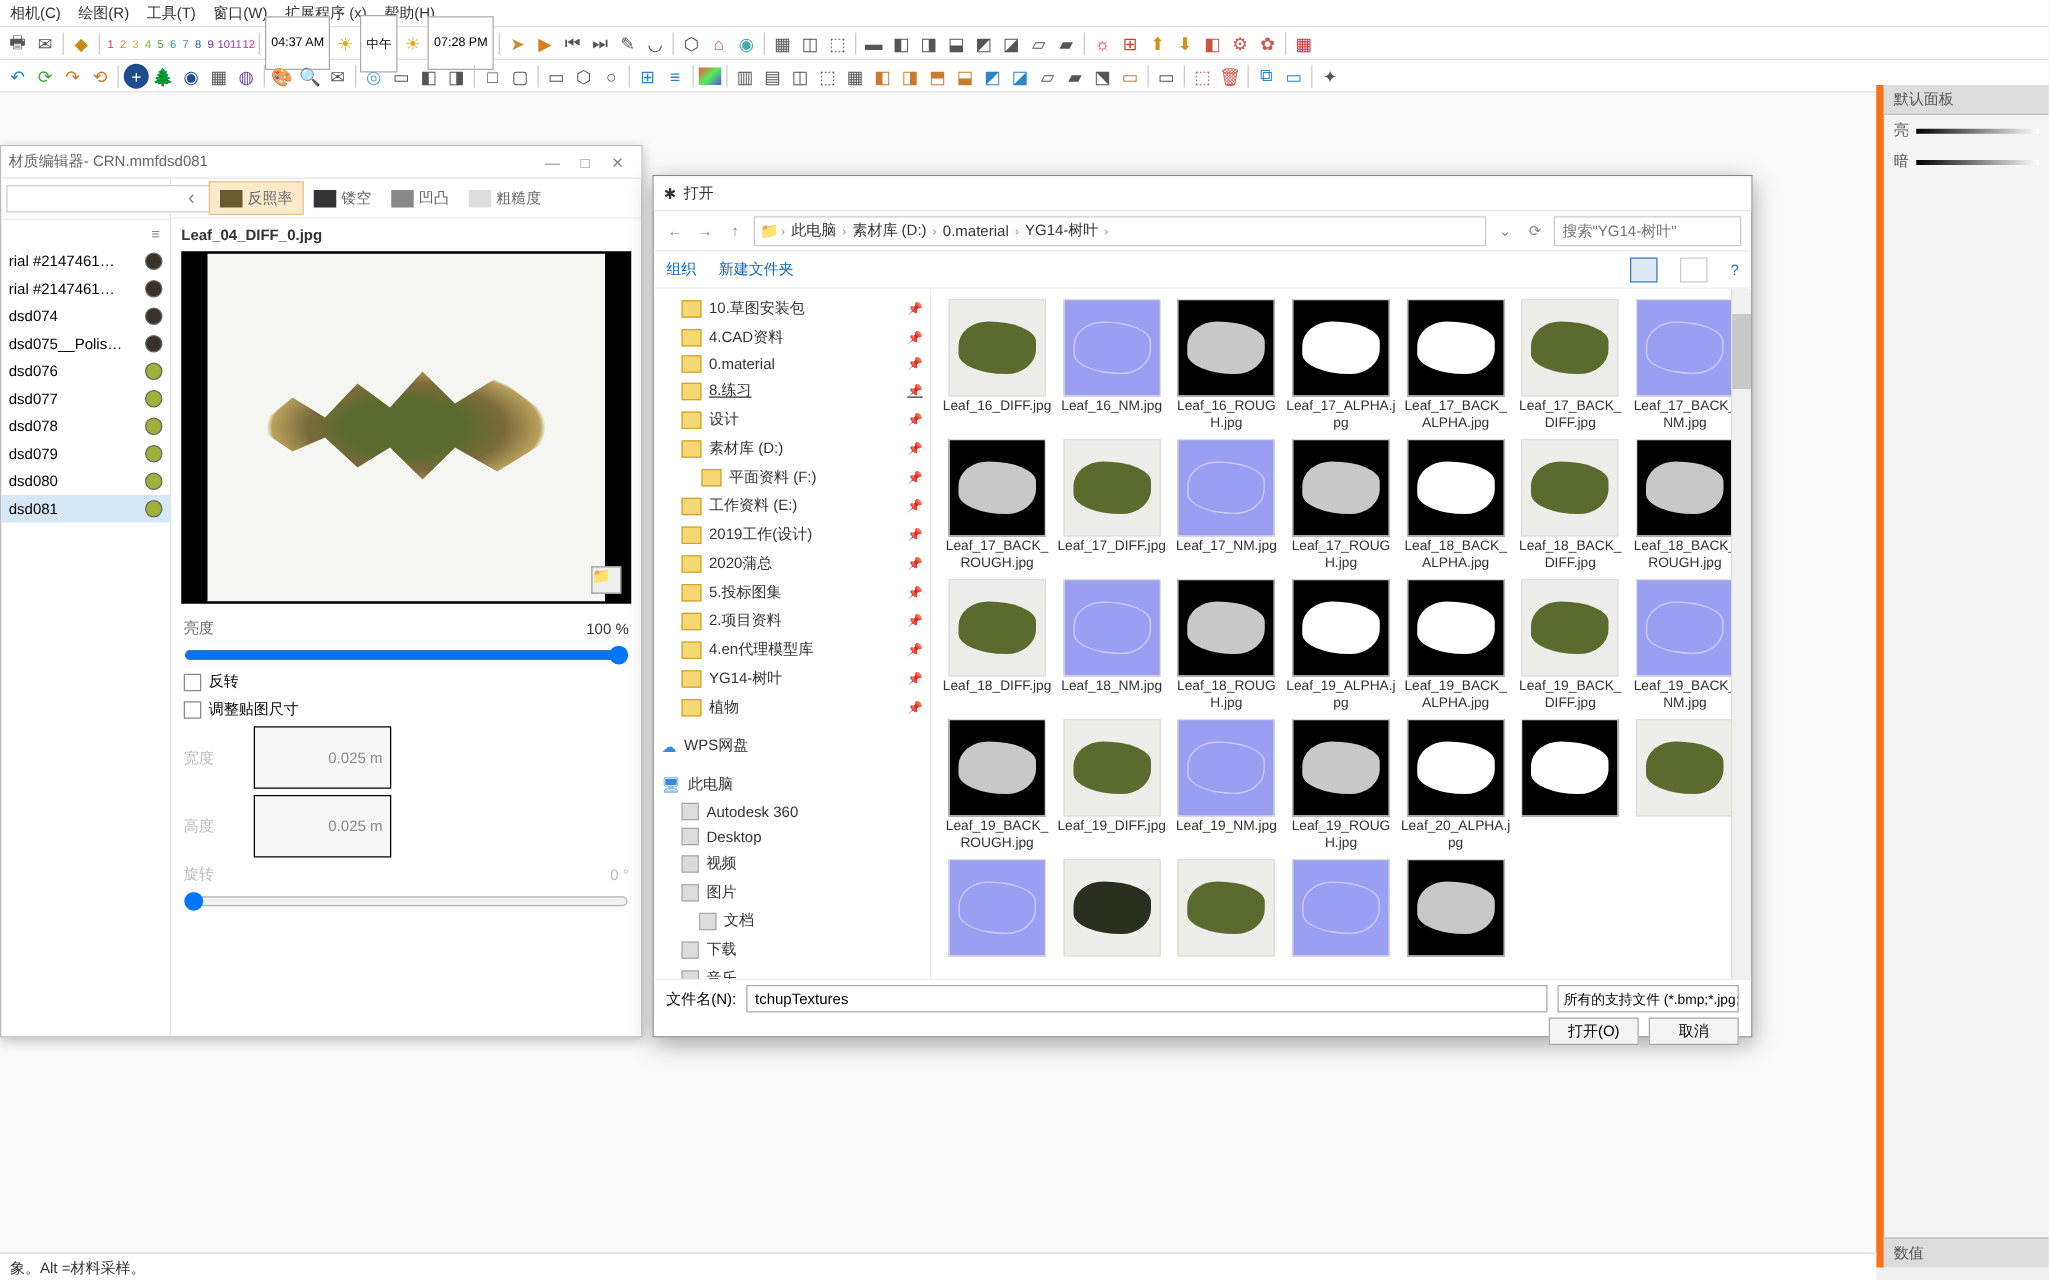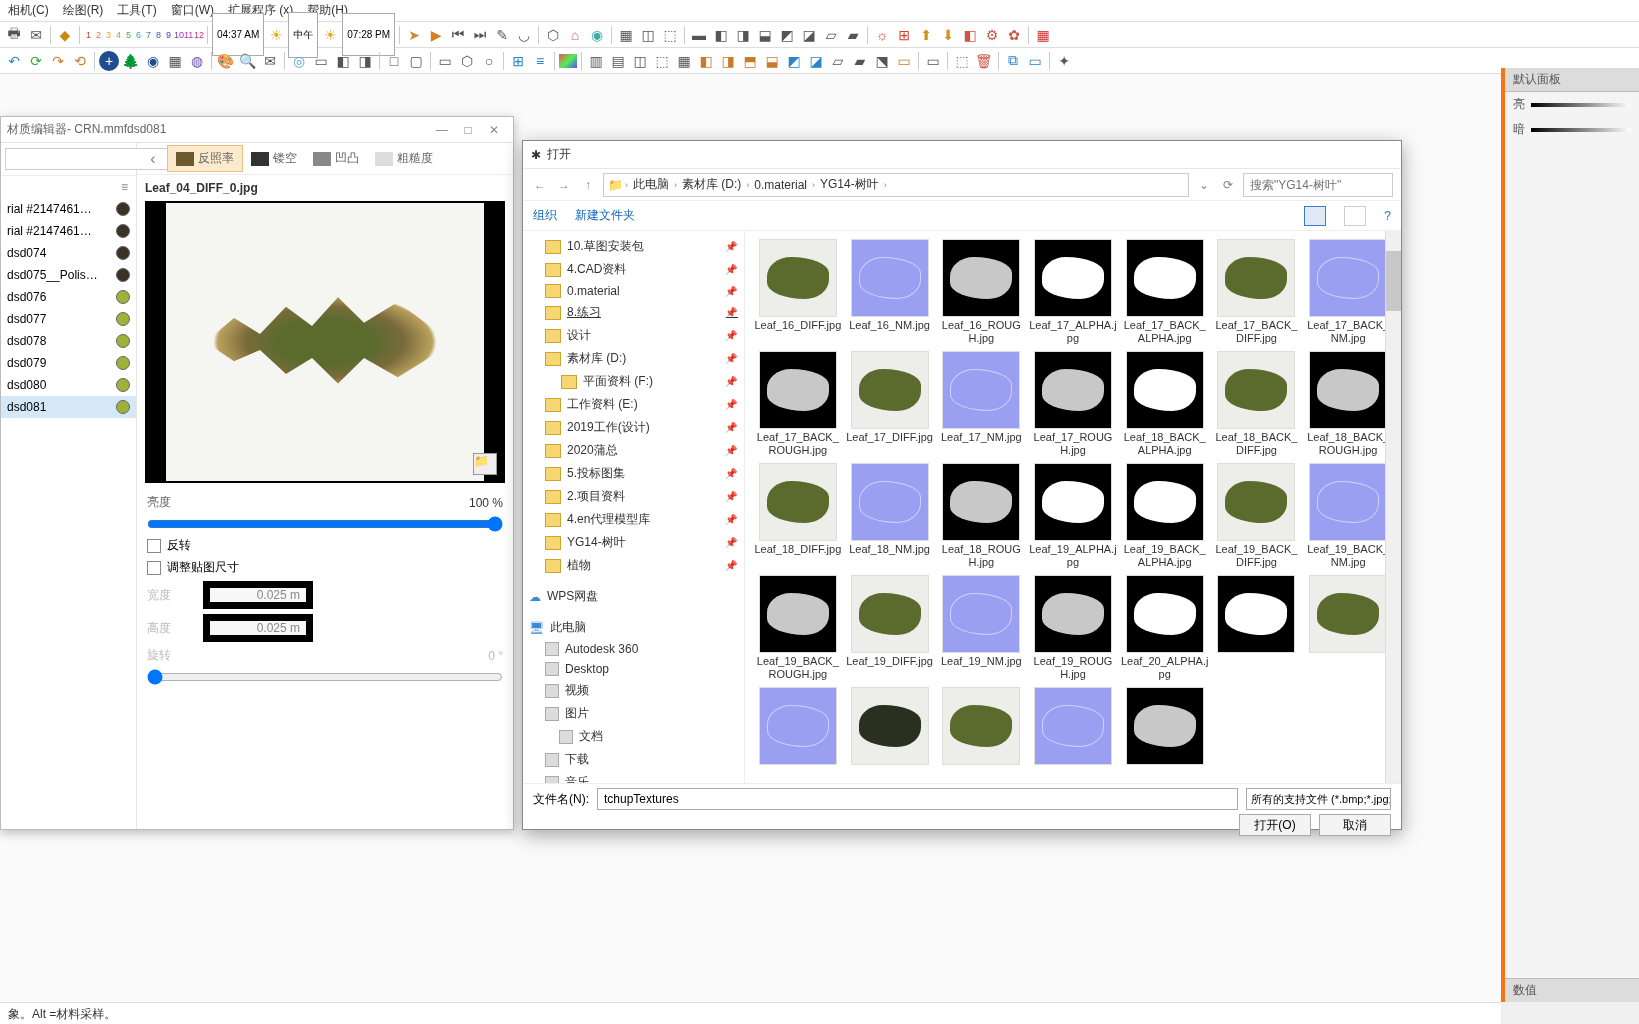--- a/index.html
+++ b/index.html
@@ -42,21 +42,21 @@
 .mat-preview { margin: 0 8px; height: 282px; background: #000; position: relative; display: flex; align-items: center; justify-content: center; }
 .mat-preview .inner { background: #f5f5f2; width: 318px; height: 278px; display:flex; align-items:center; justify-content:center; }
 .mat-preview .leafimg { width: 260px; height: 160px; background: radial-gradient(ellipse 55% 40% at 50% 50%, #5b6b2d 35%, #7a6a3b 55%, #b9a05c 75%, transparent 78%); clip-path: polygon(4% 50%, 15% 35%, 25% 45%, 35% 28%, 45% 40%, 55% 22%, 65% 38%, 78% 25%, 92% 42%, 98% 50%, 92% 58%, 78% 72%, 65% 60%, 55% 76%, 45% 60%, 35% 70%, 25% 55%, 15% 62%); }
 .mat-preview .folder-btn { position: absolute; right: 8px; bottom: 8px; width: 24px; height: 22px; background: #eee; border: 1px solid #999; }
 .mat-ctrl { padding: 6px 10px; }
 .mat-ctrl .row { display: flex; align-items: center; margin: 5px 0; gap: 6px; }
 .mat-ctrl .lbl { width: 50px; color: #666; }
 .mat-ctrl .val { margin-left: auto; color: #333; }
 .mat-ctrl input[type=range] { flex: 1; }
 .mat-ctrl .chk { width: 14px; height: 14px; border: 1px solid #888; }
-.mat-ctrl .numbox { border: 7px solid #000000; background: #f7f7f7; width: 110px; text-align: right; padding: 0 6px; color: #888; }
+.mat-ctrl .numbox { border: 1px solid #000000; background: #f7f7f7; width: 110px; text-align: right; padding: 17px 6px; color: #888; }
 
 
 .fopen { position: absolute; left: 522px; top: 140px; width: 880px; height: 690px; background: #fff; border: 1px solid #888; box-shadow: 0 5px 18px rgba(0,0,0,0.35); }
 .fopen-title { height: 28px; display: flex; align-items: center; padding: 0 8px; color: #333; background: #fff; border-bottom: 1px solid #e7e7e7; }
 .fopen-title .sp { flex: 1; }
 .fopen-nav { height: 32px; display: flex; align-items: center; padding: 0 8px; gap: 6px; border-bottom: 1px solid #eee; }
 .fopen-nav .arr { color: #888; width: 18px; text-align: center; }
 .fopen-nav .crumb { flex: 1; border: 1px solid #ccc; height: 24px; display: flex; align-items: center; padding: 0 4px; gap: 2px; overflow: hidden; }
 .fopen-nav .crumb .seg { color: #333; padding: 0 3px; white-space: nowrap; }
 .fopen-nav .crumb .c-ar { color: #888; font-size: 9px; }
@@ -89,21 +89,21 @@
 .ls-purple { background: #9a9ff2; border: 1px solid #d0d0ff; }
 
 .fopen-foot { height: 48px; border-top: 1px solid #eee; padding: 4px 10px; display: flex; flex-direction: column; gap: 4px; }
 .fopen-foot .r1 { display: flex; align-items: center; gap: 8px; }
 .fopen-foot .r1 input { flex: 1; border: 1px solid #aaa; height: 22px; padding: 0 6px; }
 .fopen-foot .r1 .filter { width: 145px; border: 1px solid #aaa; height: 22px; display: flex; align-items: center; padding: 0 4px; font-size: 11px; overflow: hidden; white-space: nowrap; }
 .fopen-foot .r2 { display: flex; justify-content: flex-end; gap: 8px; }
 .fopen-foot button { width: 72px; height: 22px; border: 1px solid #aaa; background: #f4f4f4; }
 
 
-.dock { position: absolute; right: 0; top: 68px; width: 138px; bottom: 22px; background: #f4f4f4; border-left: 4px solid #f97316; }
+.dock { position: absolute; right: 0; top: 68px; width: 138px; bottom: 10px; background: #f4f4f4; border-left: 6px solid #f97316; }
 .dock-title { background: #dcdcdc; padding: 3px 8px; color: #555; border-bottom: 1px solid #bbb; }
 .dock-row { display: flex; align-items: center; padding: 4px 8px; gap: 6px; color: #555; }
 .dock-slider { flex: 1; height: 4px; background: linear-gradient(90deg, #000, #fff); }
 .dock-bottom-title { position: absolute; bottom: 0; left: 0; right: 0; background: #dcdcdc; padding: 3px 8px; color: #555; border-top: 1px solid #bbb; }
 
 .statusbar { position: absolute; bottom: 0; left: 0; right: 138px; height: 22px; background: #fff; border-top: 1px solid #ddd; padding: 3px 8px; color: #333; }
 </style>
 </head>
 <body>
 

